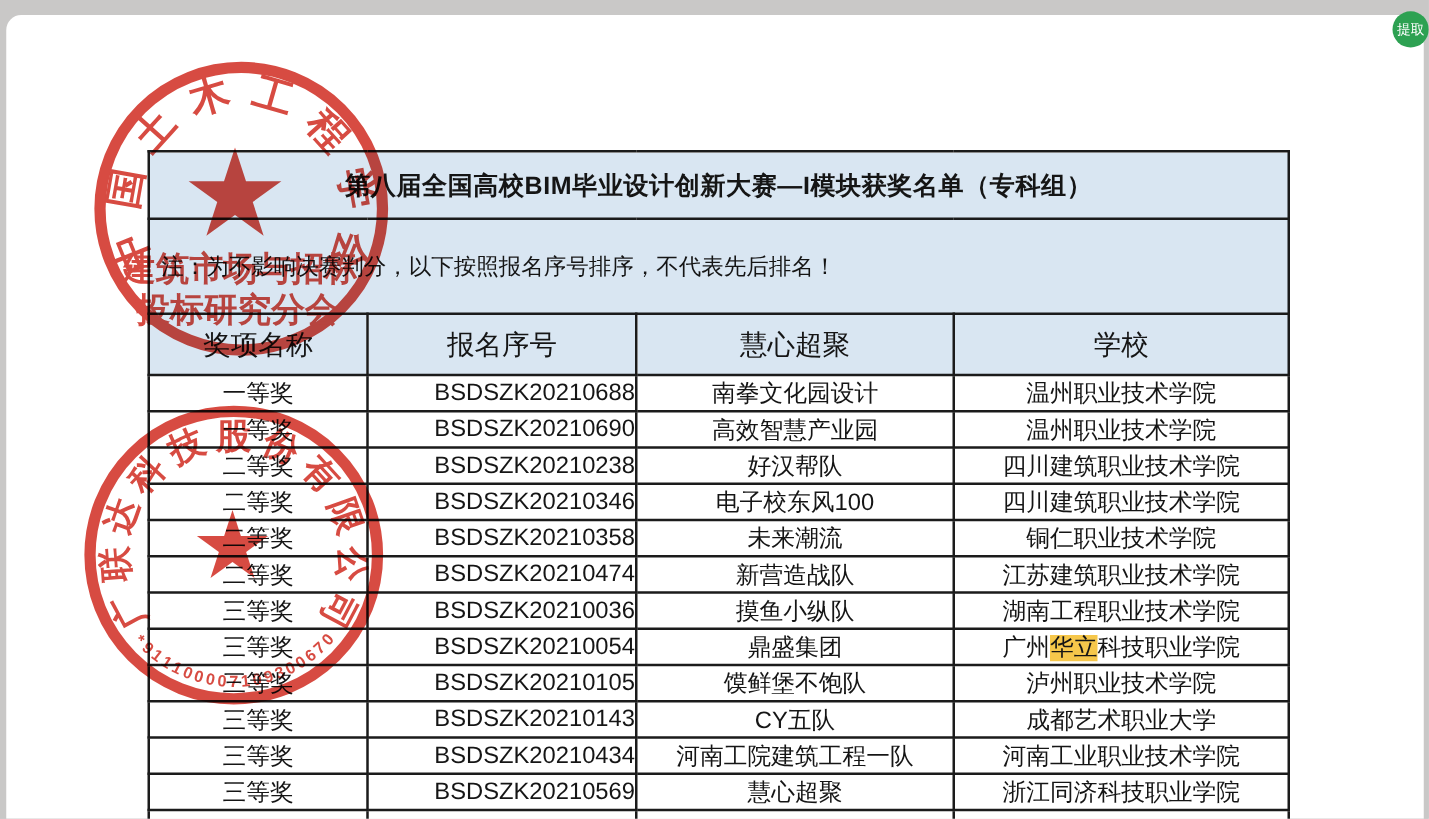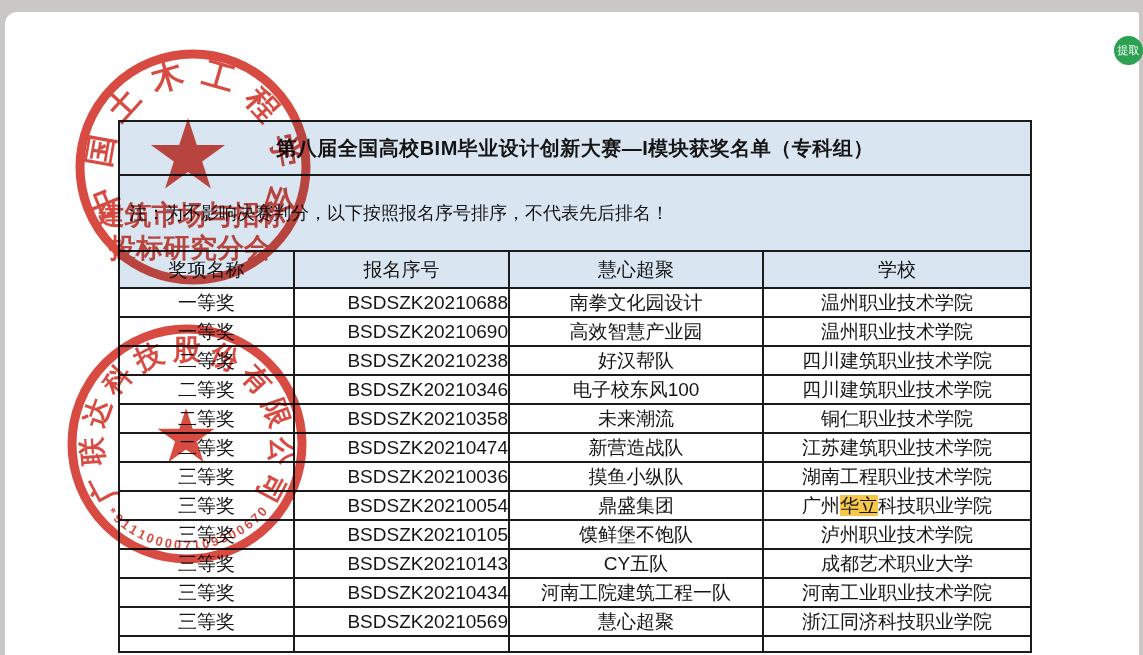--- a/index.html
+++ b/index.html
@@ -52,23 +52,23 @@
     letter-spacing: 0.5px;
   }
   .note-row td {
     height: 76px;
     background: var(--blue);
     text-align: left;
     padding-left: 9px;
     font-size: 18px;
   }
   .header-row td {
-    height: 37px;
+    height: 49px;
     background: var(--blue);
-    font-size: 19px;
+    font-size: 22px;
   }
   .data-row td { height: 29px; font-size: 19px; }
   .data-row td.id-cell { font-family: "Liberation Sans", sans-serif; font-size: 19px; text-align: right; }
   .partial-row td { height: 16px; }
   mark.hl { background: var(--hl); color: inherit; padding: 0; text-align: right; }
   .stamp {
     position: absolute;
     mix-blend-mode: multiply;
     opacity: 0.88;
     z-index: 20;
@@ -81,21 +81,20 @@
     left: 1114px; top: 9px;
     width: 29px; height: 29px;
     border-radius: 50%;
     background: var(--green);
     color: #ffffff;
     font-size: 11px;
     display: flex; align-items: center; justify-content: center;
     z-index: 30;
     cursor: pointer;
     letter-spacing: 0;
-    margin-top: 27px;
   }
 </style>
 </head>
 <body>
 
 <div class="page"></div>
 
 <div class="table-wrap">
   <table>
     <colgroup>

